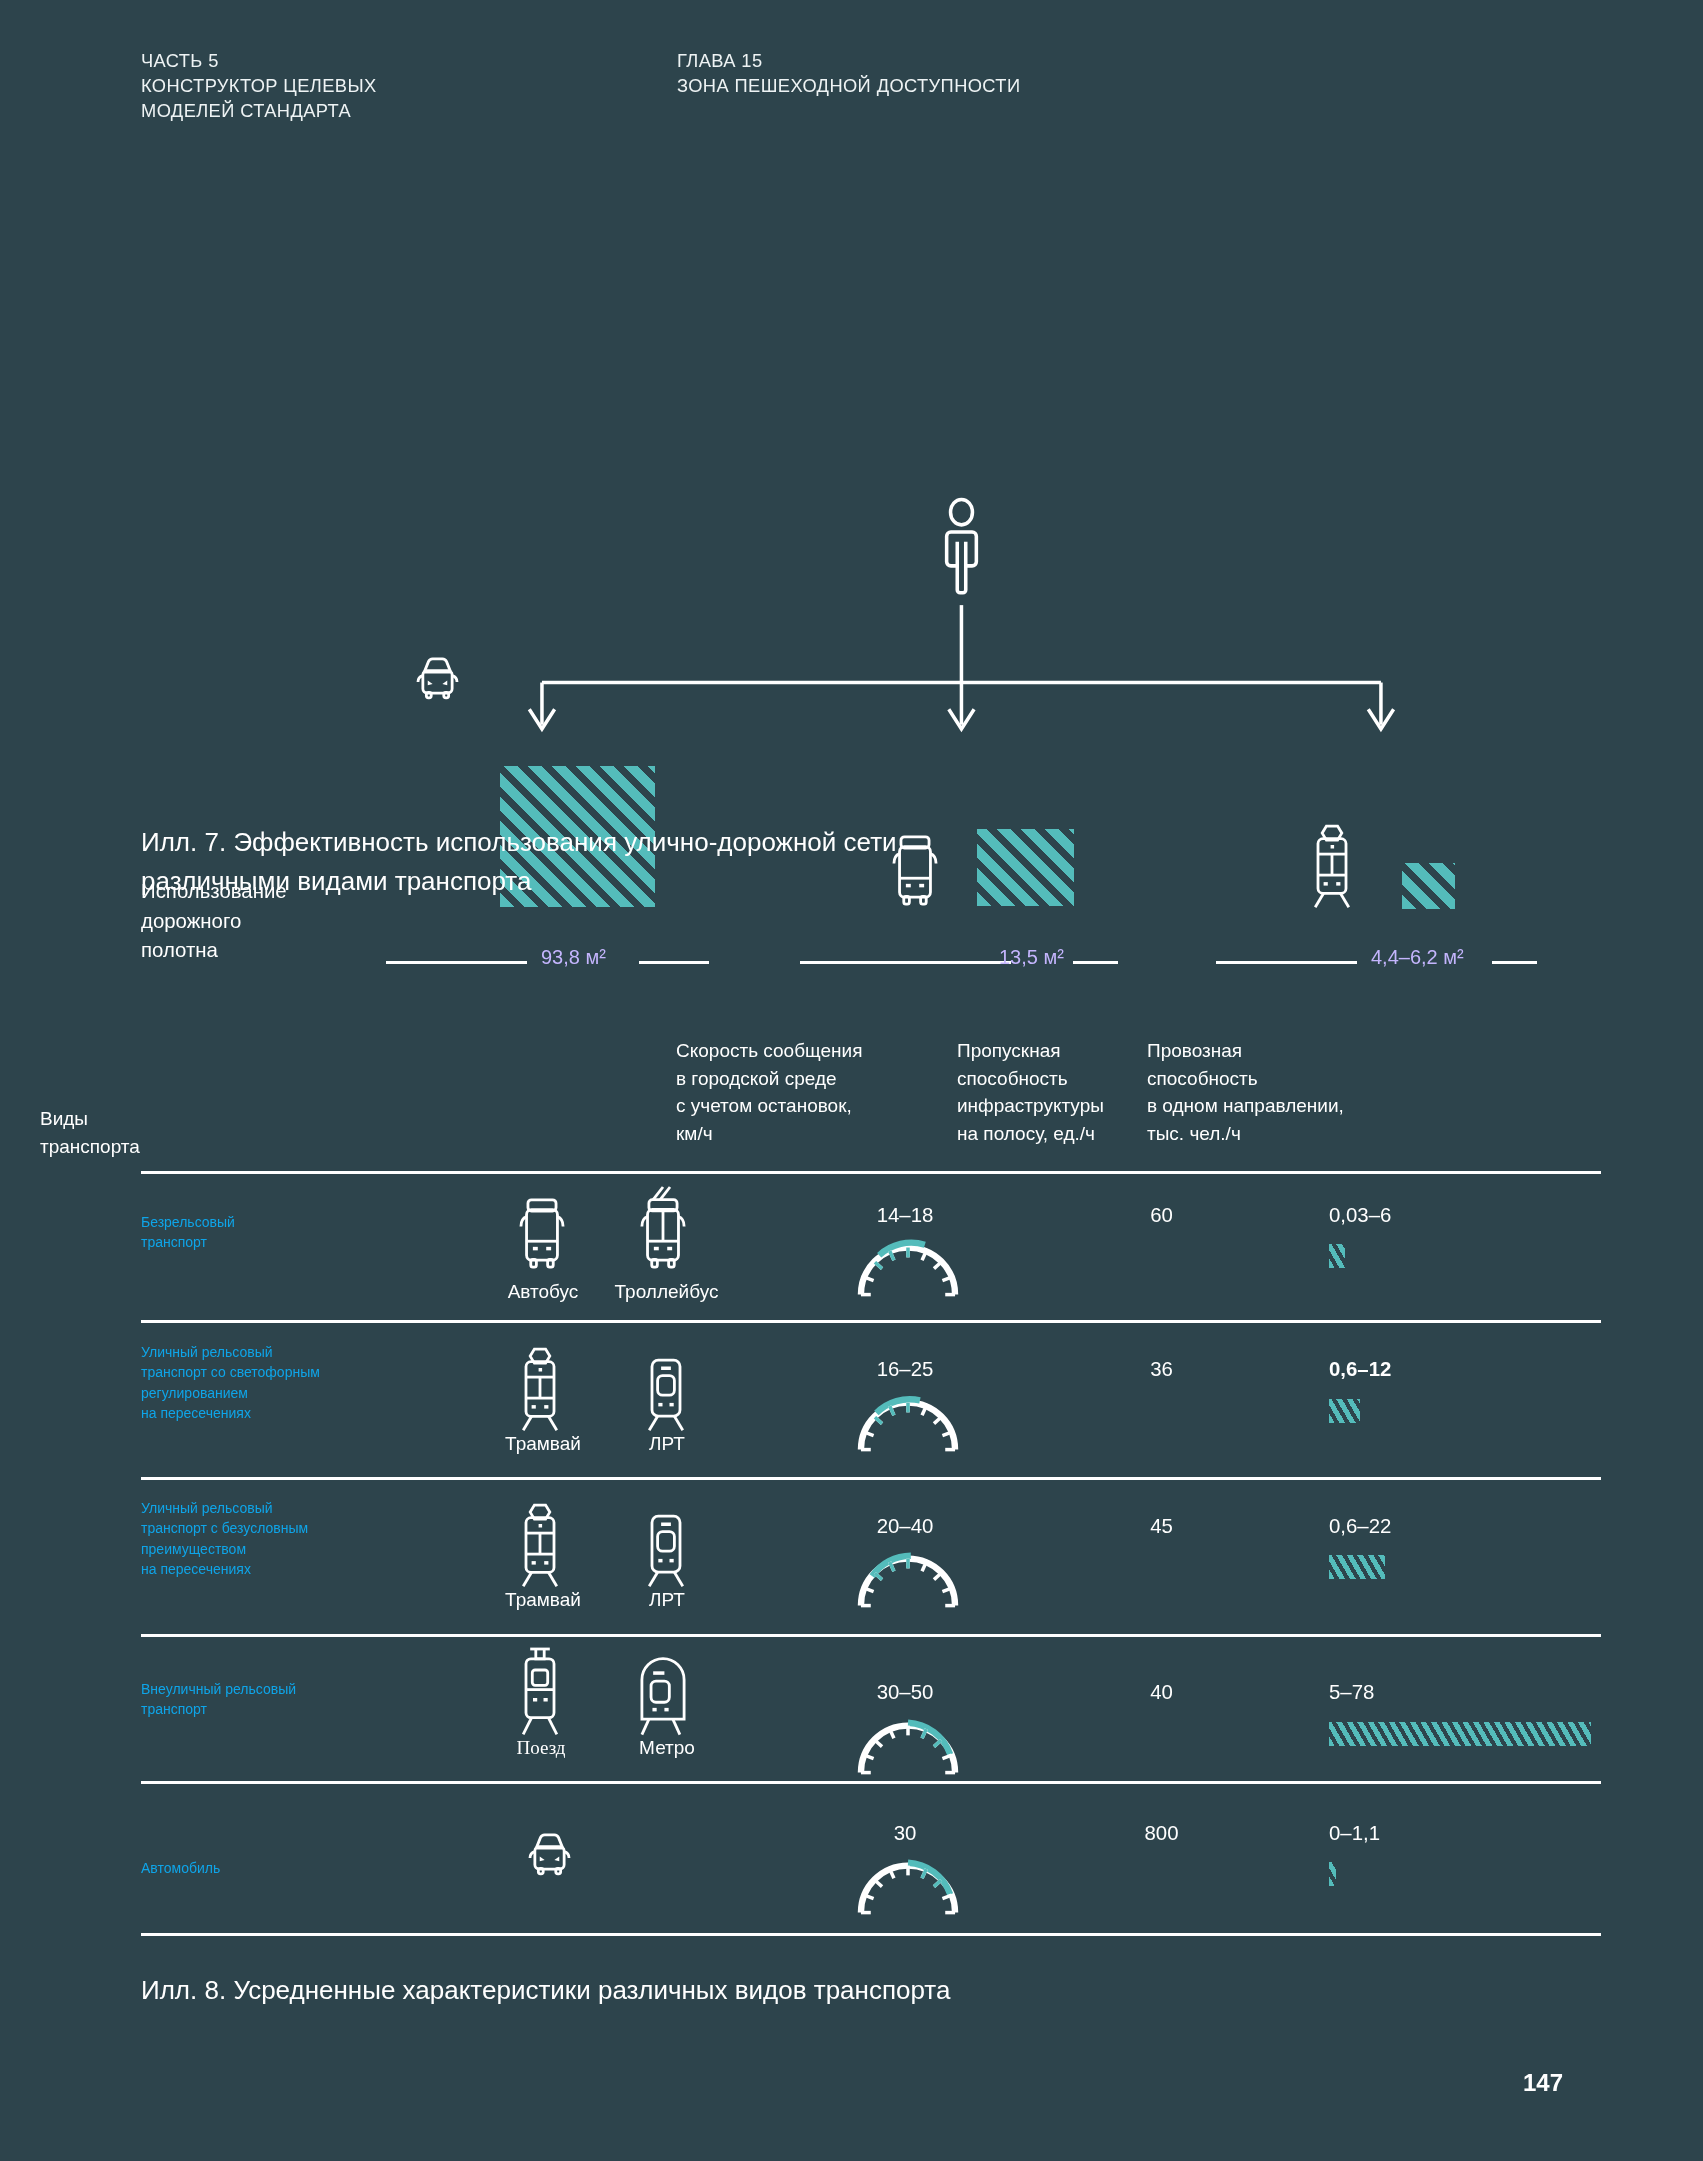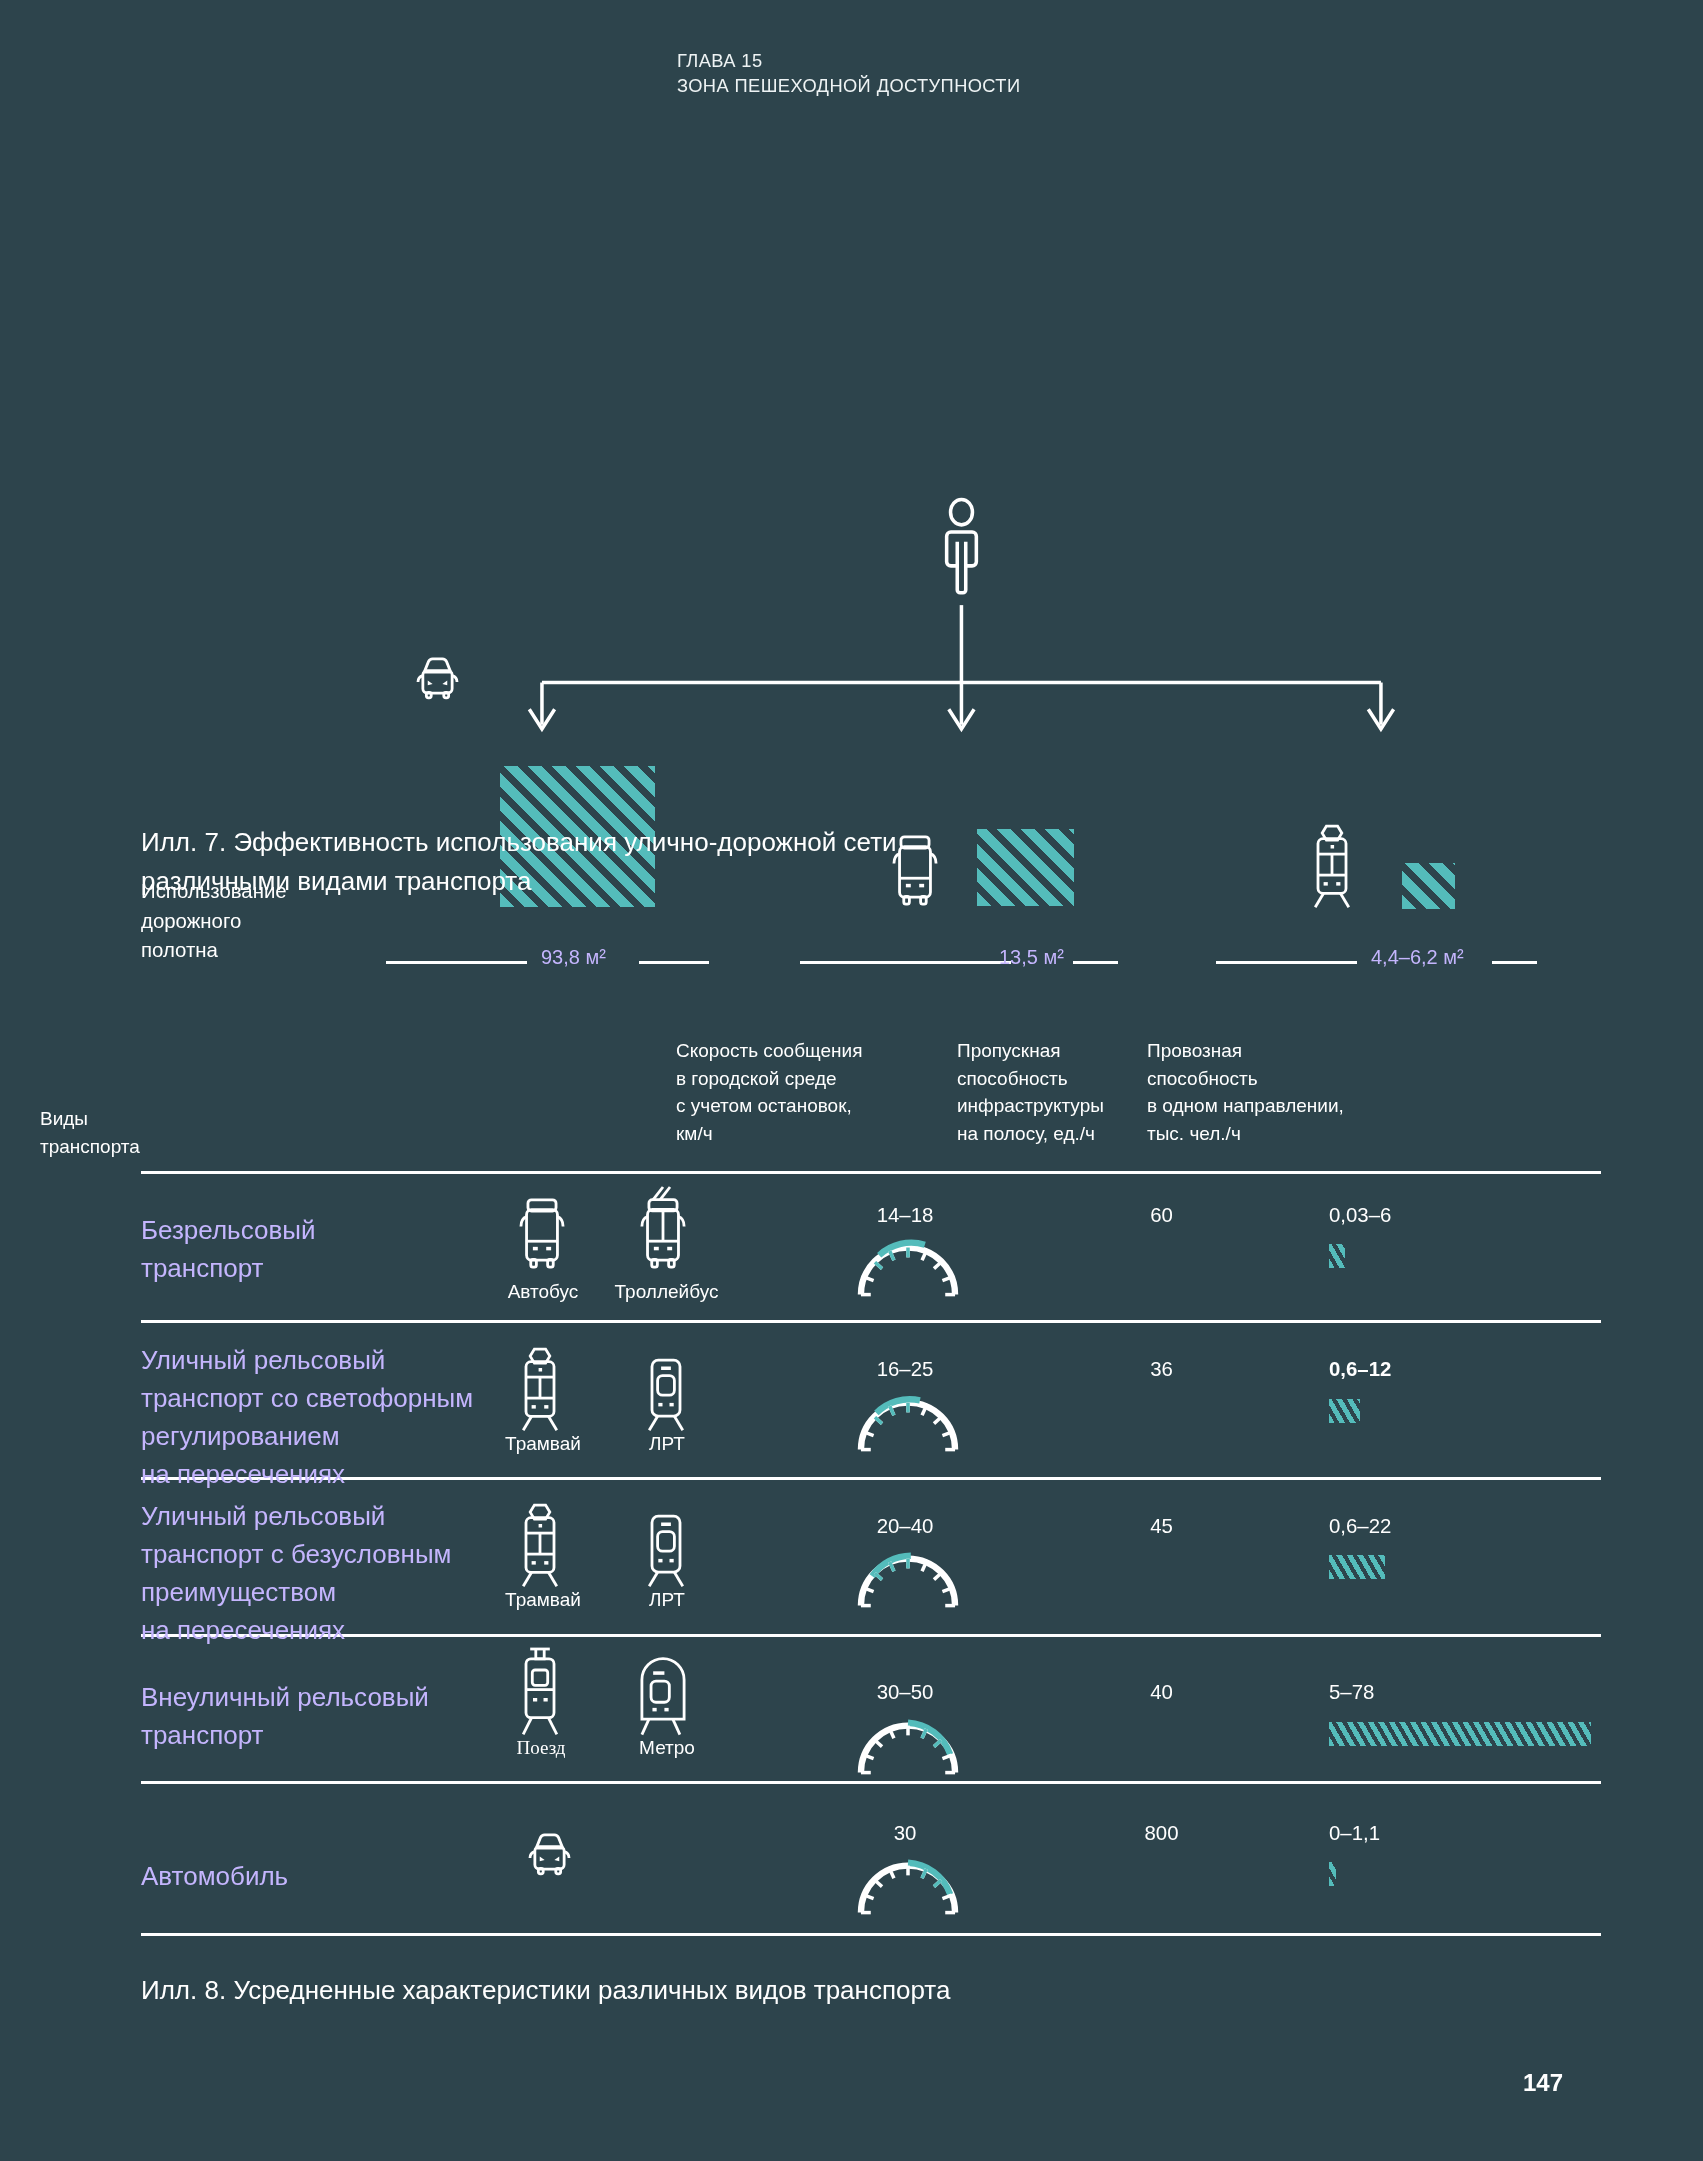--- a/index.html
+++ b/index.html
@@ -44,37 +44,42 @@
   #caption-fig7{top:823px;width:774px;}
   #caption-fig8{top:1971px;width:985px;}
   .colhead{position:absolute;font-size:19px;line-height:1.46;color:#fff;}
   #th-kinds{left:0px;top:1105px;width:211px;padding-left:40px;}
   #th-speed{left:676px;top:1037px;width:246px;}
   #th-capacity{left:957px;top:1037px;width:211px;}
   #th-throughput{left:1147px;top:1037px;width:296px;}
 
   .hr{position:absolute;left:141px;width:1460px;height:2.8px;background:#ffffff;}
 
-  .rowlabel{position:absolute;font-size:26px;line-height:1.46;color:#c4b5fd;}
+  .rowlabel{position:absolute;font-size:14px;line-height:1.46;color:#0ea5e9;}
   .icolabel{position:absolute;font-size:19px;color:#fff;white-space:nowrap;text-align:center;}
   .cellnum{position:absolute;font-size:20.4px;color:#fff;white-space:nowrap;text-align:center;}
   .gauge{position:absolute;width:106px;height:59px;}
   .bar{position:absolute;height:24px;
      background-image:repeating-linear-gradient(60deg,
         #54bcbb 0px,#54bcbb 5px,#2d444c 5px,#2d444c 9.1px);}
 
   .pageno{position:absolute;right:141px;top:2069px;font-size:24px;font-weight:700;color:#fff;}
 
   svg{display:block;overflow:visible;}
 </style>
 </head>
 <body>
 
 <div class="page">
 
+  <div class="runhead" id="runhead-left">
+    <span class="ln">ЧАСТЬ 5</span>
+    <span class="ln">КОНСТРУКТОР ЦЕЛЕВЫХ</span>
+    <span class="ln">МОДЕЛЕЙ СТАНДАРТА</span>
+  </div>
   <div class="runhead" id="runhead-right">
     <span class="ln">ГЛАВА 15</span>
     <span class="ln">ЗОНА ПЕШЕХОДНОЙ ДОСТУПНОСТИ</span>
   </div>
 
   <div class="figure1">
 
     <svg class="person" viewBox="0 0 72 140" width="51" height="99">
       <ellipse cx="36" cy="20" rx="15.5" ry="18" fill="none" stroke="#fff" stroke-width="5"></ellipse>
       <path d="M21 48 h30 a6 6 0 0 1 6 6 v36 a6 6 0 0 1 -6 6 h-30 a6 6 0 0 1 -6 -6 v-36 a6 6 0 0 1 6 -6 z" fill="none" stroke="#fff" stroke-width="5"></path>

